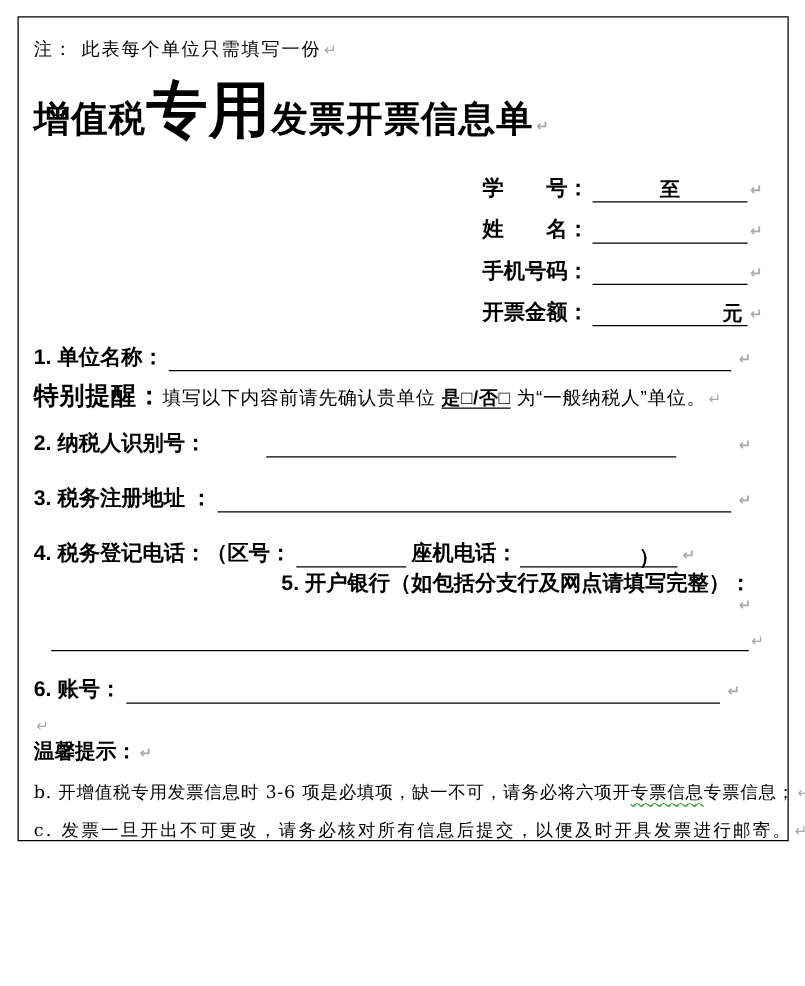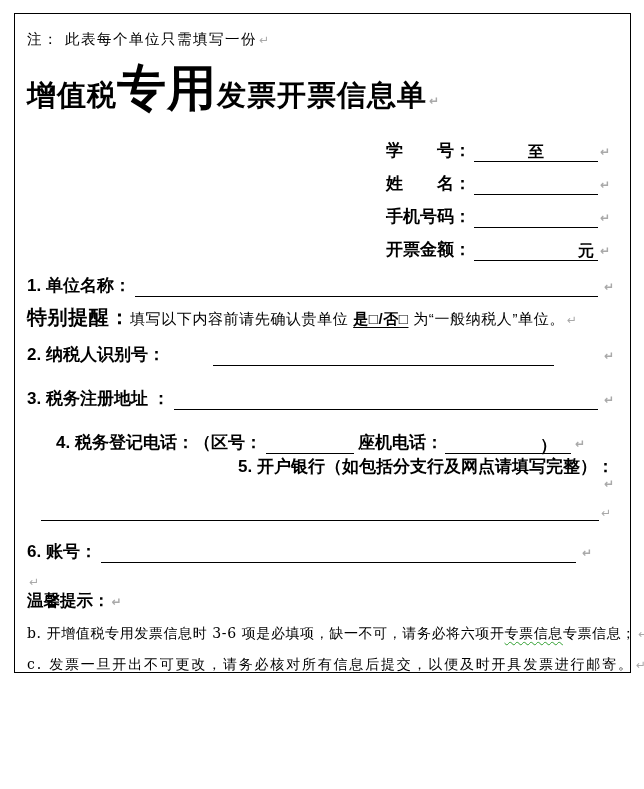--- a/index.html
+++ b/index.html
@@ -33,26 +33,26 @@
   
   .applicant{width:224px;margin:26px 8px 0 auto;font-size:17px;font-weight:700;}
   .app-row{display:flex;align-items:flex-end;height:22px;margin-bottom:11px;}
   .app-label{white-space:pre;flex:none;}
   .blank{border-bottom:1.5px solid #000;box-sizing:border-box;}
   .app-blank{flex:1;height:20px;margin-left:3px;text-align:center;font-size:16px;}
   .app-blank.amount{text-align:right;}
   .app-blank .unit{display:inline-block;margin-right:4px;}
   .app-row .pmark,.item .pmark{margin-bottom:4px;}
   
-  .item{display:flex;align-items:flex-end;font-size:17px;font-weight:700;height:25px;margin-right:4px;}
+  .item{display:flex;align-items:flex-end;font-size:17px;font-weight:700;height:25px;margin-right:17px;}
   .item-label{white-space:pre;flex:none;}
   .item .grow{flex:1;height:20px;margin:0 4px;}
   .item1{margin-top:4px;}
   .item2{margin-top:11px;gap:44px;}
-  .item3,.item4{margin-top:19px;justify-content:center;}
+  .item3,.item4{margin-top:19px;}
   .b4a{width:88px;height:20px;margin:0 4px;}
   .b4b{width:126px;height:20px;margin:0 2px;text-align:right;}
   .b4b .cp{display:inline-block;margin-right:14px;font-weight:700;}
   .item5{margin-top:1px;flex-direction:column;}
   .line5row{margin-top:27px;display:flex;align-items:flex-end;}
   .line5{width:558px;height:4px;margin-left:14px;flex:none;}
   .line5row .pmark{margin-bottom:2px;}
   .item6{margin-top:17px;margin-right:26px;}
   .empty-para{margin-top:9px;height:14px;}
   

